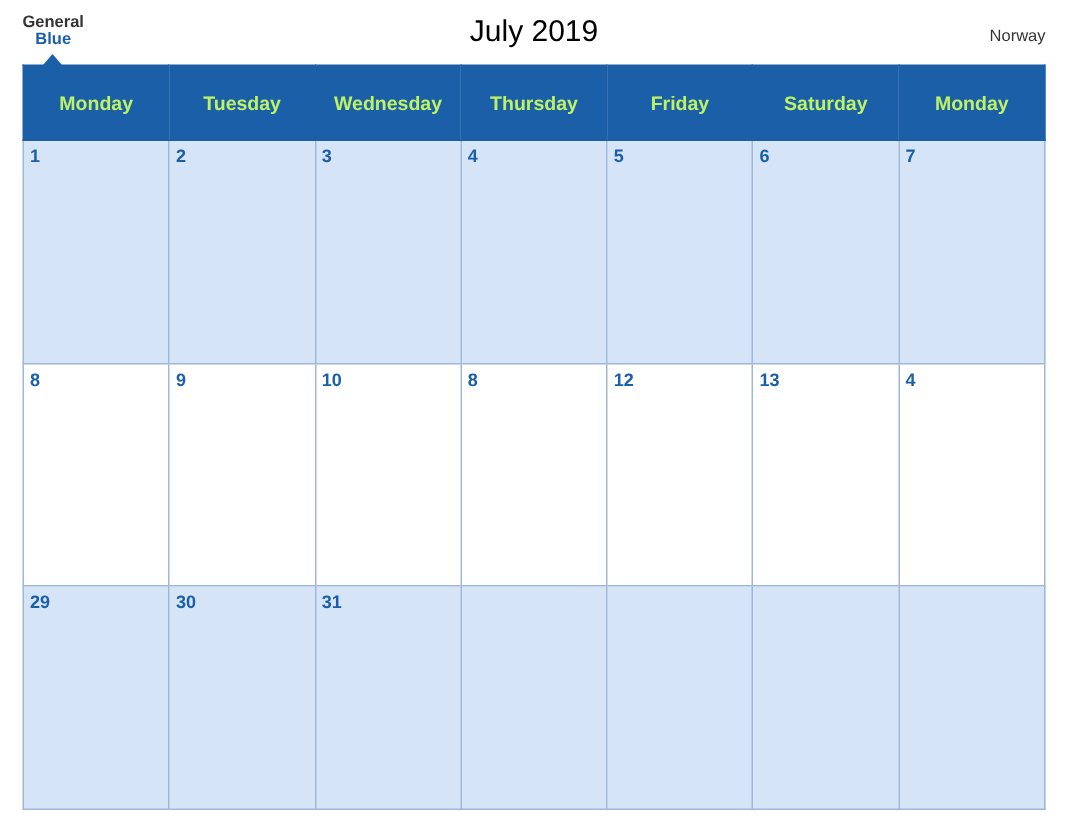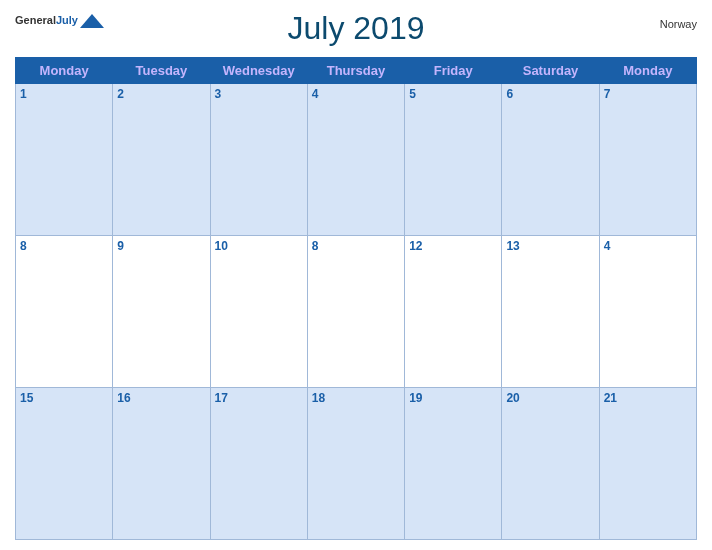--- a/index.html
+++ b/index.html
@@ -21,21 +21,21 @@
       justify-content: center;
       position: relative;
       margin-bottom: 4px;
     }
 
     .logo {
       position: absolute;
       left: 0;
       top: 0;
       display: flex;
-      flex-direction: row;
+      flex-direction: column;
       align-items: center;
     }
 
     .logo-text-general {
       font-size: 11px;
       font-weight: bold;
       color: #333;
       line-height: 1;
     }
 
@@ -54,39 +54,39 @@
 
     .country-label {
       position: absolute;
       right: 0;
       top: 8px;
       font-size: 11px;
       color: #333;
     }
 
     .calendar-title {
-      font-size: 32px;
-      color: #0c4a6e;
+      font-size: 20px;
+      color: #000000;
       font-weight: normal;
       text-align: center;
       margin-bottom: 6px;
     }
 
     .calendar-table {
       width: 100%;
       border-collapse: collapse;
       flex: 1;
     }
 
     .calendar-table thead tr th {
       background-color: #1a5fa8;
-      color: #c4b5fd;
+      color: #bef264;
       font-size: 13px;
       font-weight: bold;
-      padding: 5px 4px;
+      padding: 17px 4px;
       text-align: center;
       border: 1px solid #1a5fa8;
     }
 
     .calendar-table tbody tr {
       height: 72px;
     }
 
     .calendar-table tbody tr:nth-child(odd) td {
       background-color: #d6e4f7;
@@ -115,21 +115,21 @@
       font-weight: bold;
       color: #1a5fa8;
     }
   </style>
 </head>
 <body>
 
 <div class="header-area">
   <div class="logo">
     <span class="logo-text-general">General</span>
-    <span class="logo-text-blue">July</span>
+    <span class="logo-text-blue">Blue</span>
     <svg class="logo-icon" viewBox="0 0 28 18">
       <polygon points="14,2 26,16 2,16" fill="#1a5fa8"></polygon>
     </svg>
   </div>
   <h1 class="calendar-title">July 2019</h1>
   <div class="country-label">Norway</div>
 </div>
 
 <table class="calendar-table">
   <thead>
@@ -156,22 +156,22 @@
       <tr>
         <td><span class="day-num">8</span></td>
         <td><span class="day-num">9</span></td>
         <td><span class="day-num">10</span></td>
         <td><span class="day-num">8</span></td>
         <td><span class="day-num">12</span></td>
         <td><span class="day-num">13</span></td>
         <td><span class="day-num">4</span></td>
       </tr>
       <tr>
-        <td><span class="day-num">15</span></td>
-        <td><span class="day-num">16</span></td>
-        <td><span class="day-num">17</span></td>
-        <td><span class="day-num">18</span></td>
-        <td><span class="day-num">19</span></td>
-        <td><span class="day-num">20</span></td>
-        <td><span class="day-num">21</span></td>
+        <td><span class="day-num">29</span></td>
+        <td><span class="day-num">30</span></td>
+        <td><span class="day-num">31</span></td>
+        <td class="empty"></td>
+        <td class="empty"></td>
+        <td class="empty"></td>
+        <td class="empty"></td>
       </tr>
     </tbody>
 </table>
 
 </body></html>

